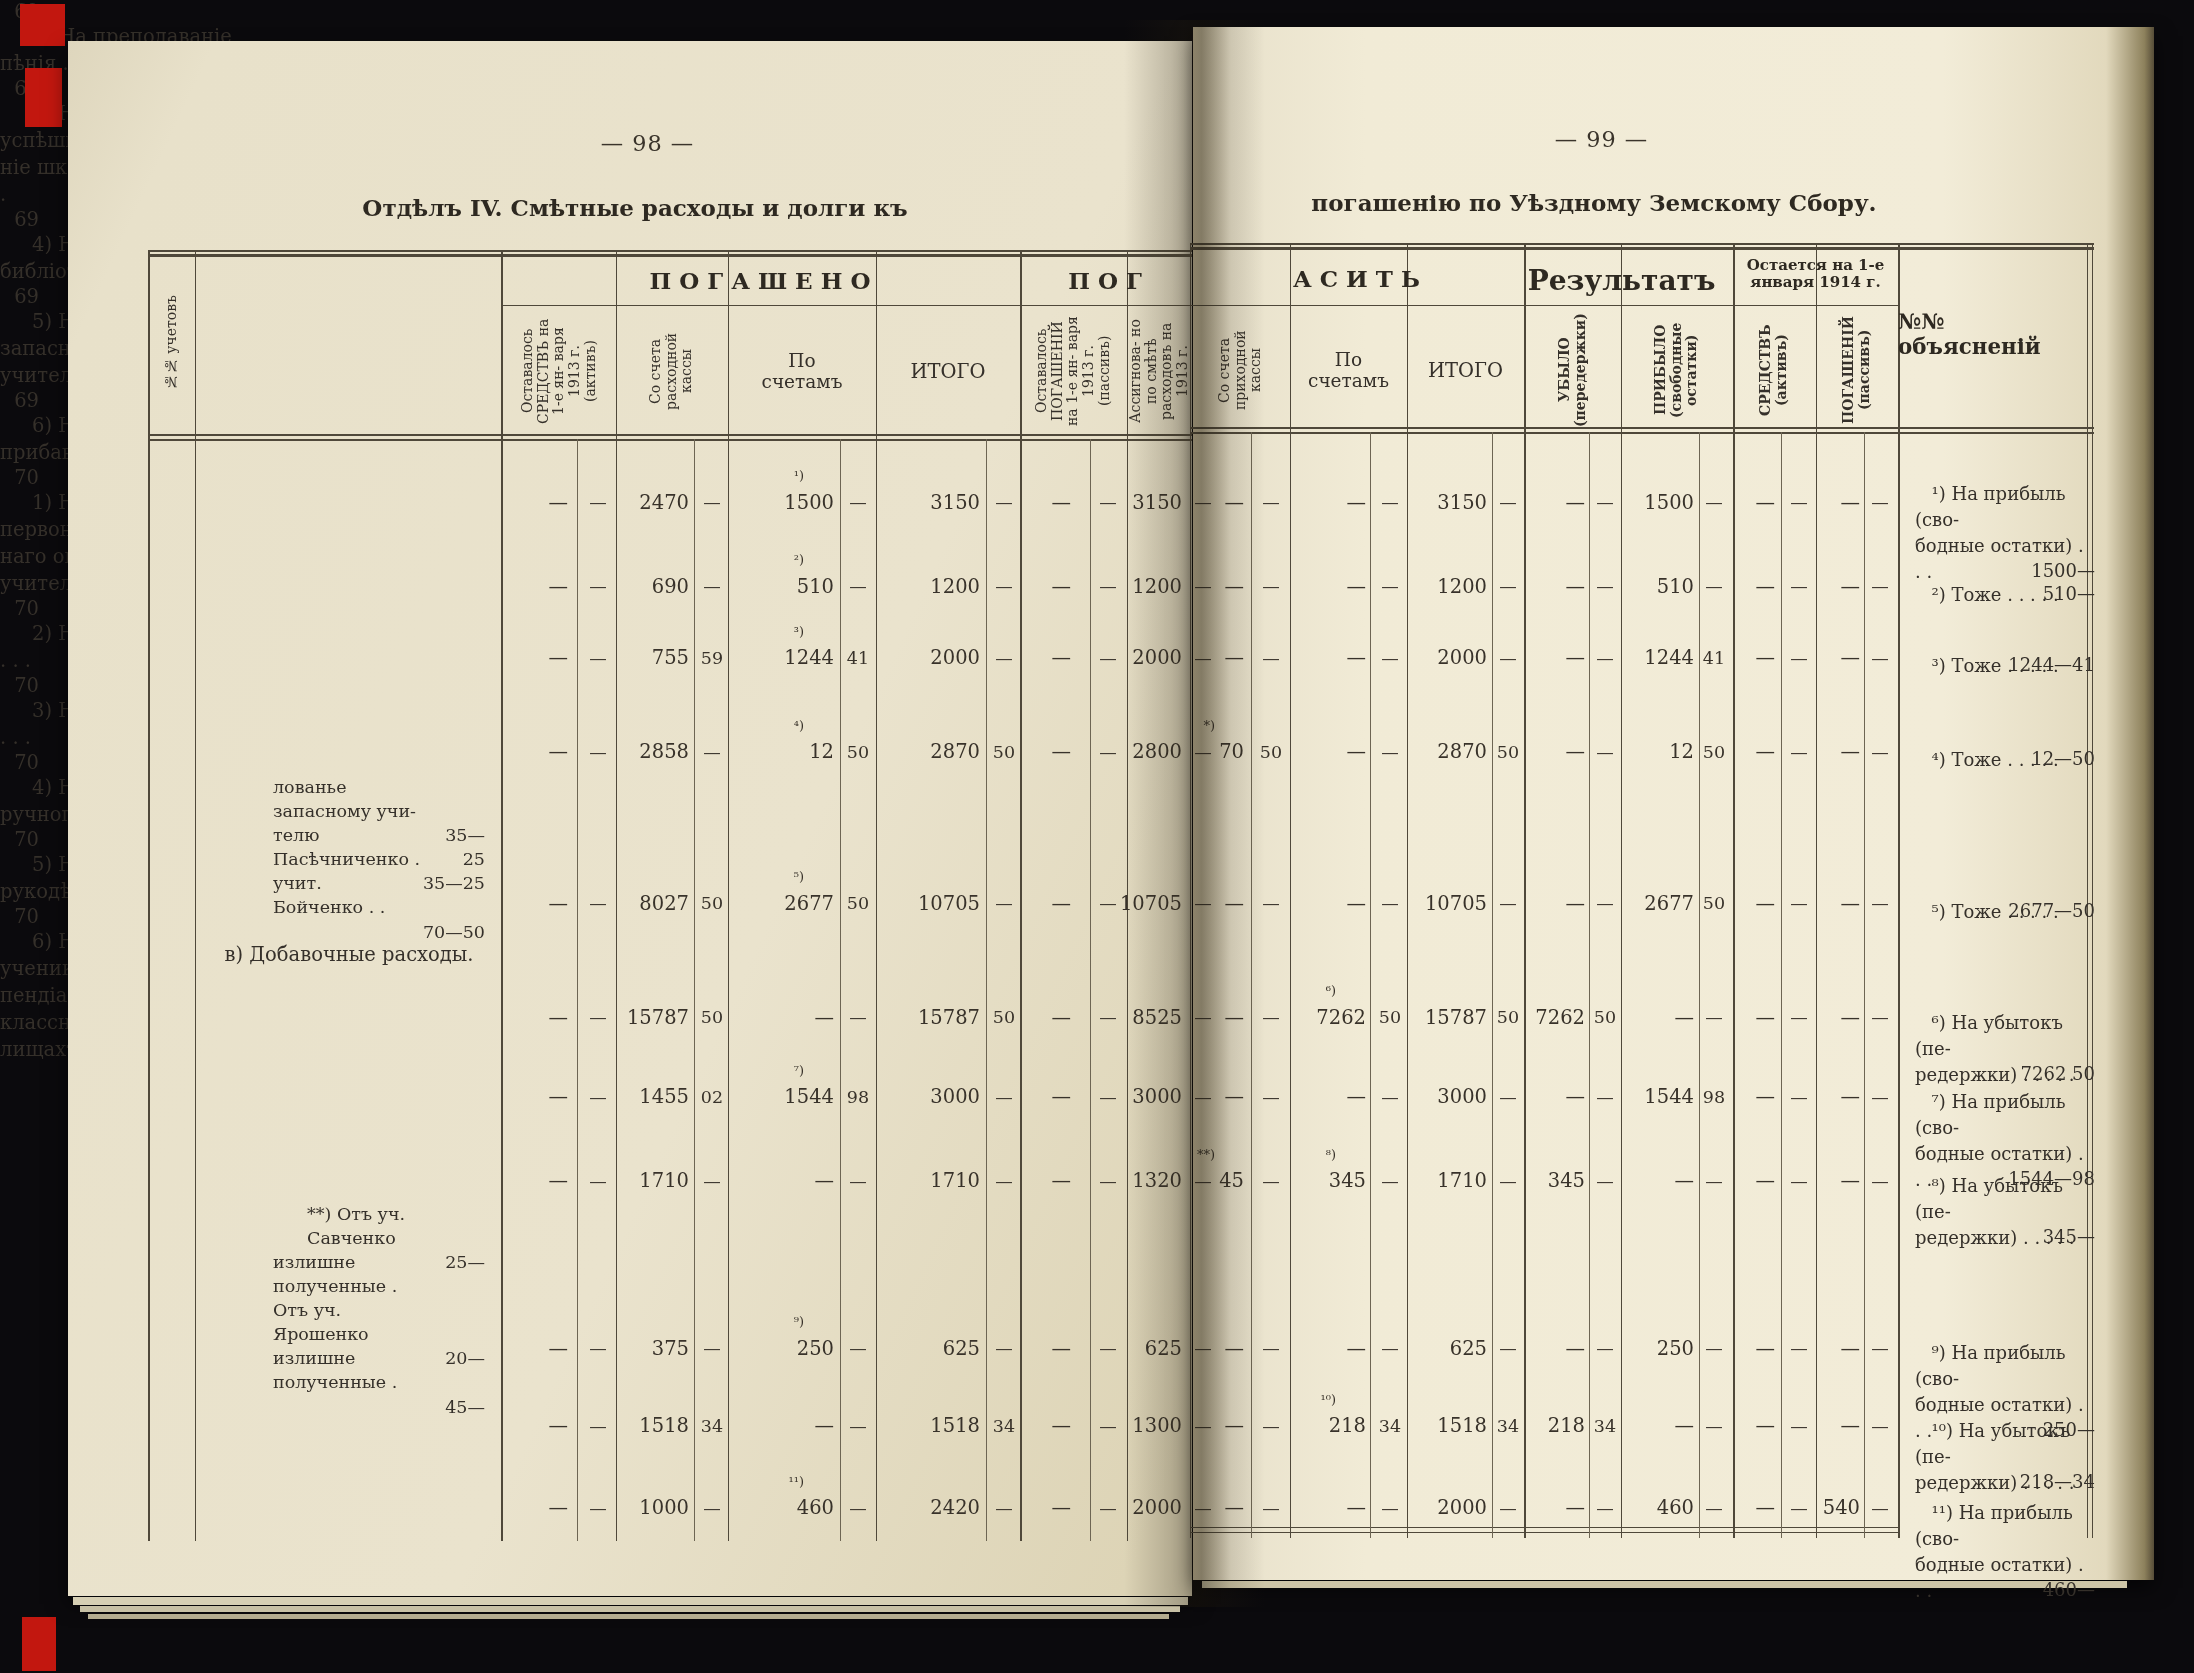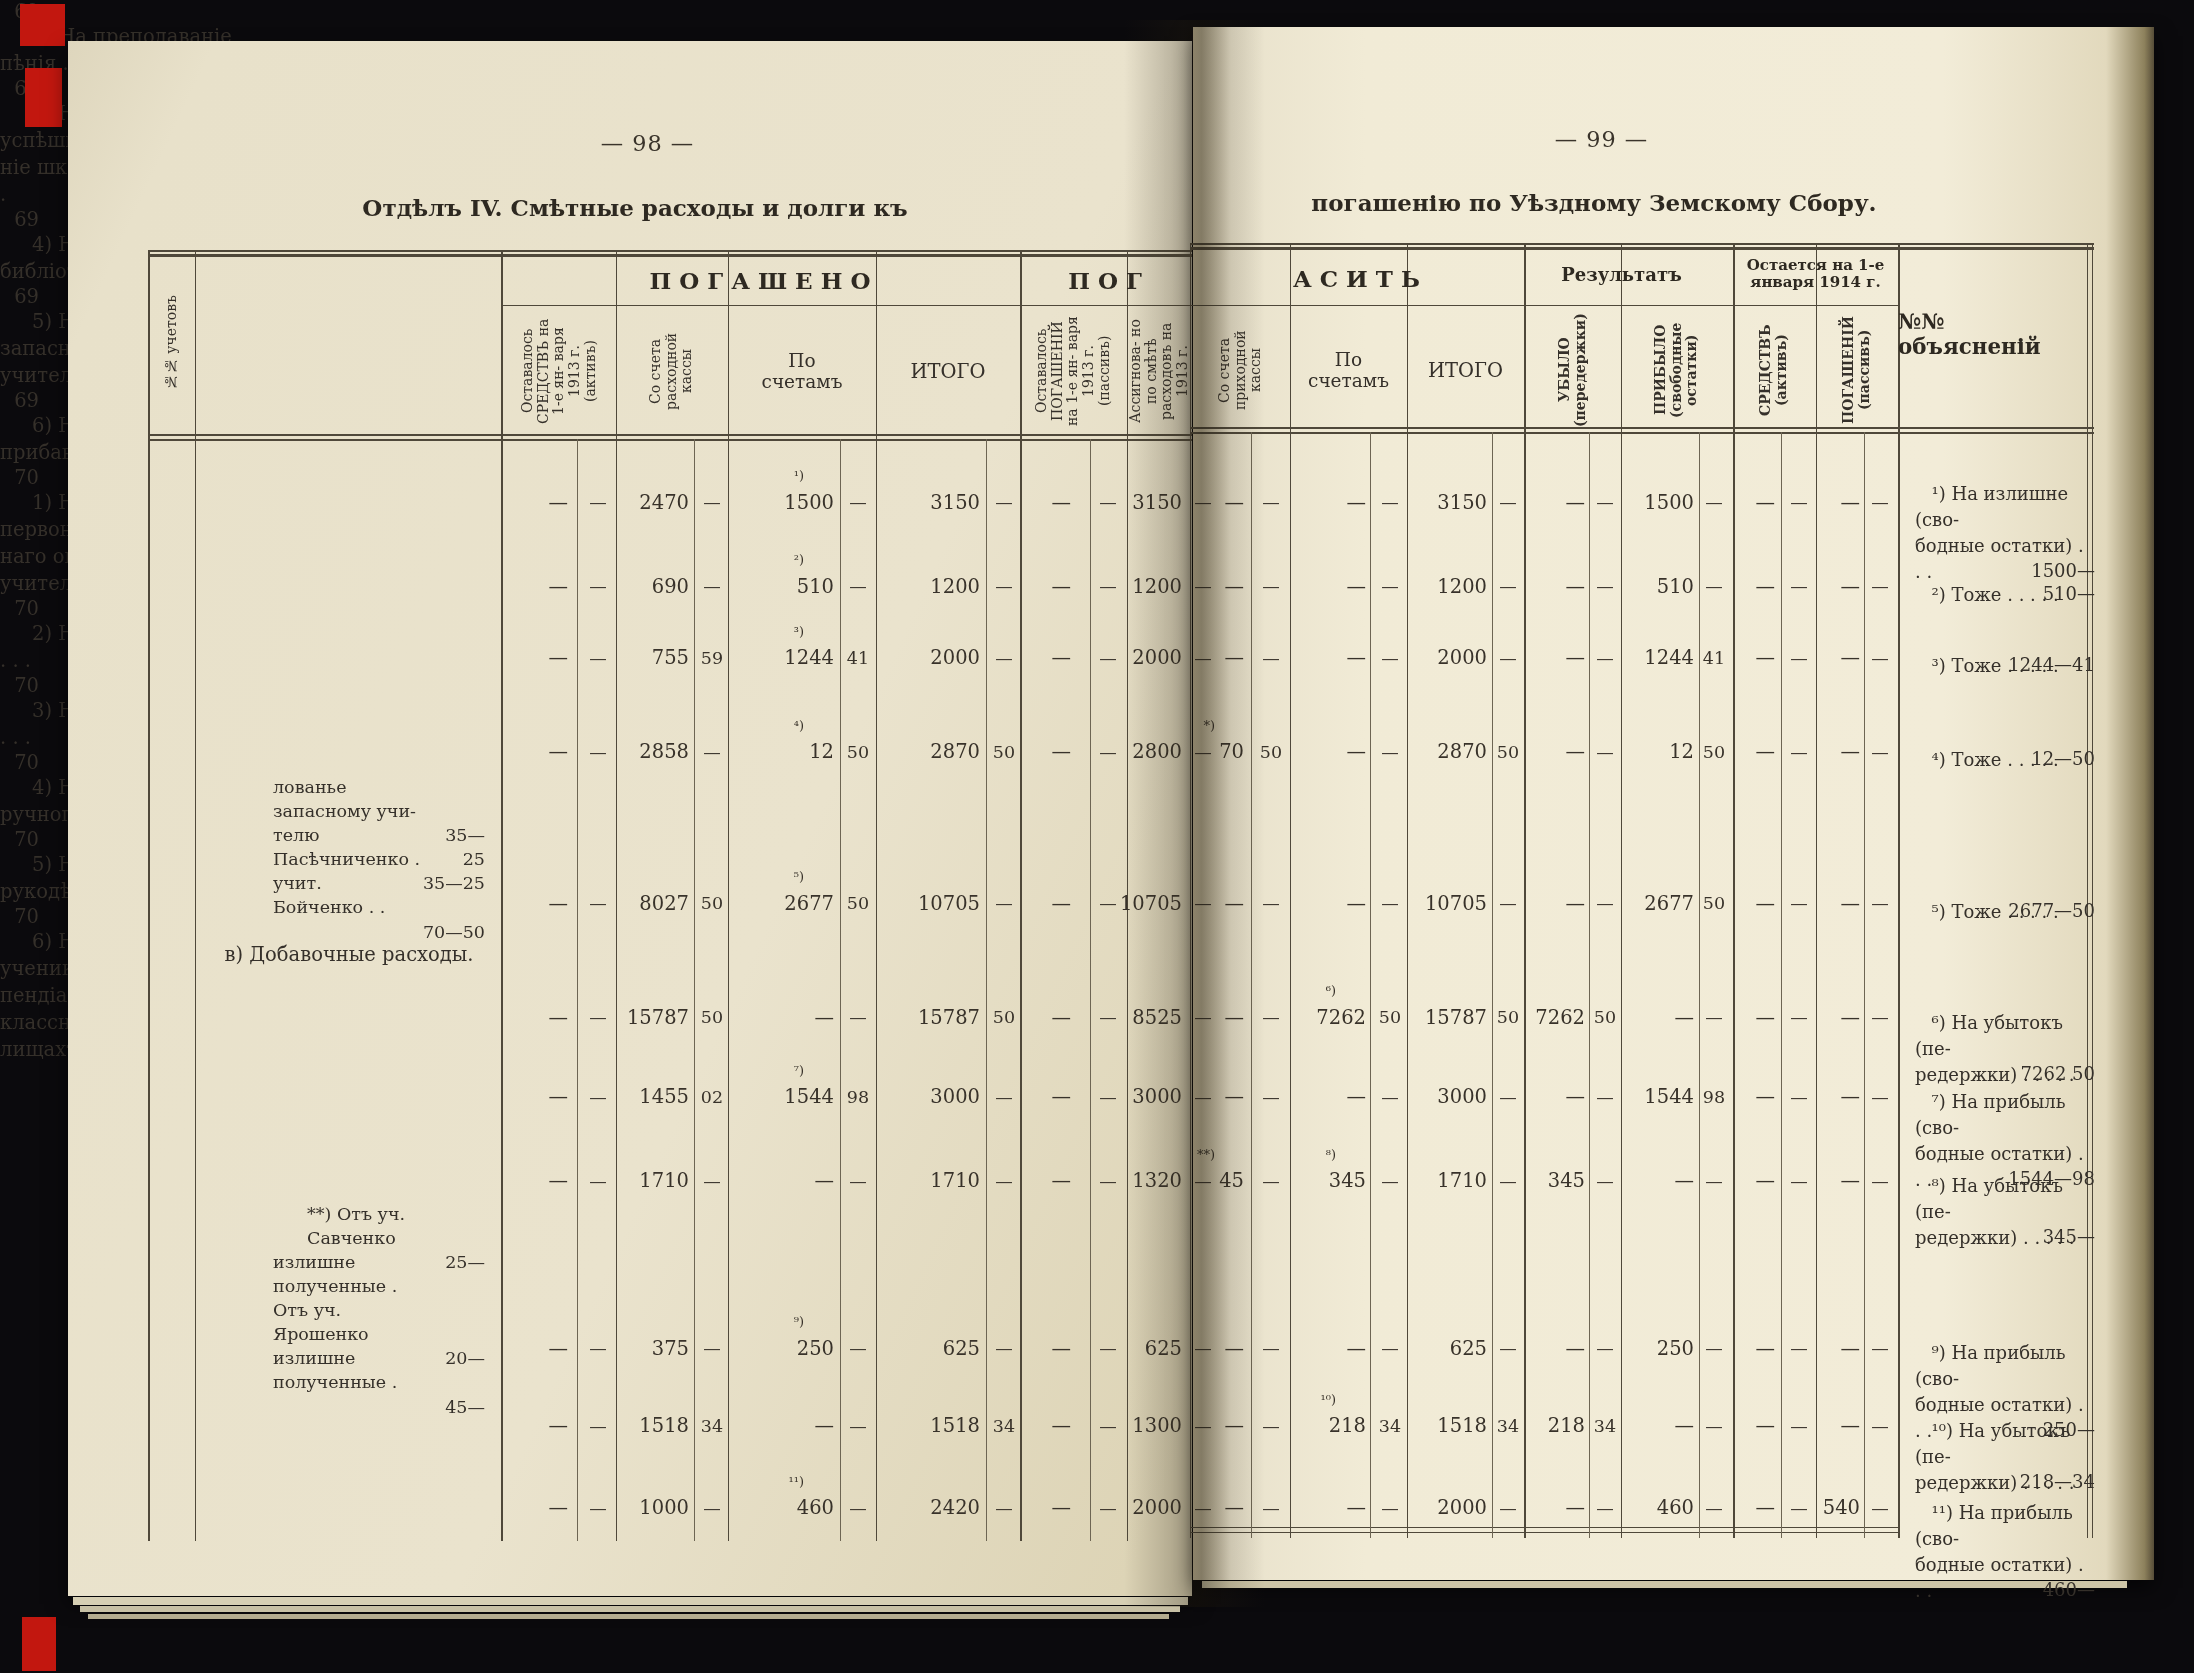--- a/index.html
+++ b/index.html
@@ -83,21 +83,21 @@
     <span style="font-size:19.5px;">ИТОГО</span>
     </div>
   <div class="vbox" style="left:1021px;top:312px;width:105px;height:118px;">
     <span class="vtext">Оставалось ПОГАШЕНІЙ на 1-е ян- варя 1913 г. (пассивъ)</span>
     </div>
   <div class="vbox" style="left:1128px;top:312px;width:63px;height:118px;overflow:hidden;">
     <span class="vtext">Ассигнова- но по смѣтѣ расходовъ на 1913 г.</span>
     </div>
 
   <div class="txt ghead center" style="left:1190px;top:265px;width:333px;">А С И Т Ь</div>
-  <div class="txt ghead center" style="left:1524px;top:264px;width:195px;font-size:18px;">Результатъ</div>
+  <div class="txt ghead center" style="left:1524px;top:264px;width:195px;font-size:28px;">Результатъ</div>
   <div class="txt small-head center" style="left:1740px;top:257px;width:151px;">Остается на 1-е января 1914 г.</div>
   <div class="vbox" style="left:1898px;top:302px;width:190px;height:63px;">
     <span class="chead" style="font-size:21.4px;">№№ объясненій</span>
     </div>
   <div class="vbox" style="left:1192px;top:312px;width:97px;height:116px;">
     <span class="vtext">Со счета приходной кассы</span>
     </div>
   <div class="vbox" style="left:1290px;top:312px;width:117px;height:116px;">
     <span class="center" style="font-size:18.5px;width:92px;">По счетамъ</span>
     </div>
@@ -524,21 +524,21 @@
       <div class="rub" style="left: 1458px; top: 1496px; width: 127px;">—</div>
       <div class="kop" style="left: 1583px; top: 1498px; width: 44px;">—</div>
       <div class="rub" style="left: 1567px; top: 1496px; width: 127px;">460</div>
       <div class="kop" style="left: 1692px; top: 1498px; width: 44px;">—</div>
       <div class="rub" style="left: 1648px; top: 1496px; width: 127px;">—</div>
       <div class="kop" style="left: 1777px; top: 1498px; width: 44px;">—</div>
       <div class="rub" style="left: 1733px; top: 1496px; width: 127px;">540</div>
       <div class="kop" style="left: 1858px; top: 1498px; width: 44px;">—</div>
     </div>
   <div id="explanations">
-      <div class="expl" style="left: 1915px; top: 481px;"><span>¹) На излишне (сво-
+      <div class="expl" style="left: 1915px; top: 481px;"><span>¹) На прибыль (сво-
 бодные остатки) . . .</span><span class="amt">1500—</span></div>
       <div class="expl" style="left: 1915px; top: 582px;"><span>²) Тоже . . . . .</span><span class="amt">510—</span></div>
       <div class="expl" style="left: 1915px; top: 653px;"><span>³) Тоже . . . . .</span><span class="amt">1244—41</span></div>
       <div class="expl" style="left: 1915px; top: 747px;"><span>⁴) Тоже . . . . .</span><span class="amt">12—50</span></div>
       <div class="expl" style="left: 1915px; top: 899px;"><span>⁵) Тоже . . . . .</span><span class="amt">2677—50</span></div>
       <div class="expl" style="left: 1915px; top: 1010px;"><span>⁶) На убытокъ (пе-
 редержки) . . . . .</span><span class="amt">7262 50</span></div>
       <div class="expl" style="left: 1915px; top: 1089px;"><span>⁷) На прибыль (сво-
 бодные остатки) . . .</span><span class="amt">1544—98</span></div>
       <div class="expl" style="left: 1915px; top: 1173px;"><span>⁸) На убытокъ (пе-

